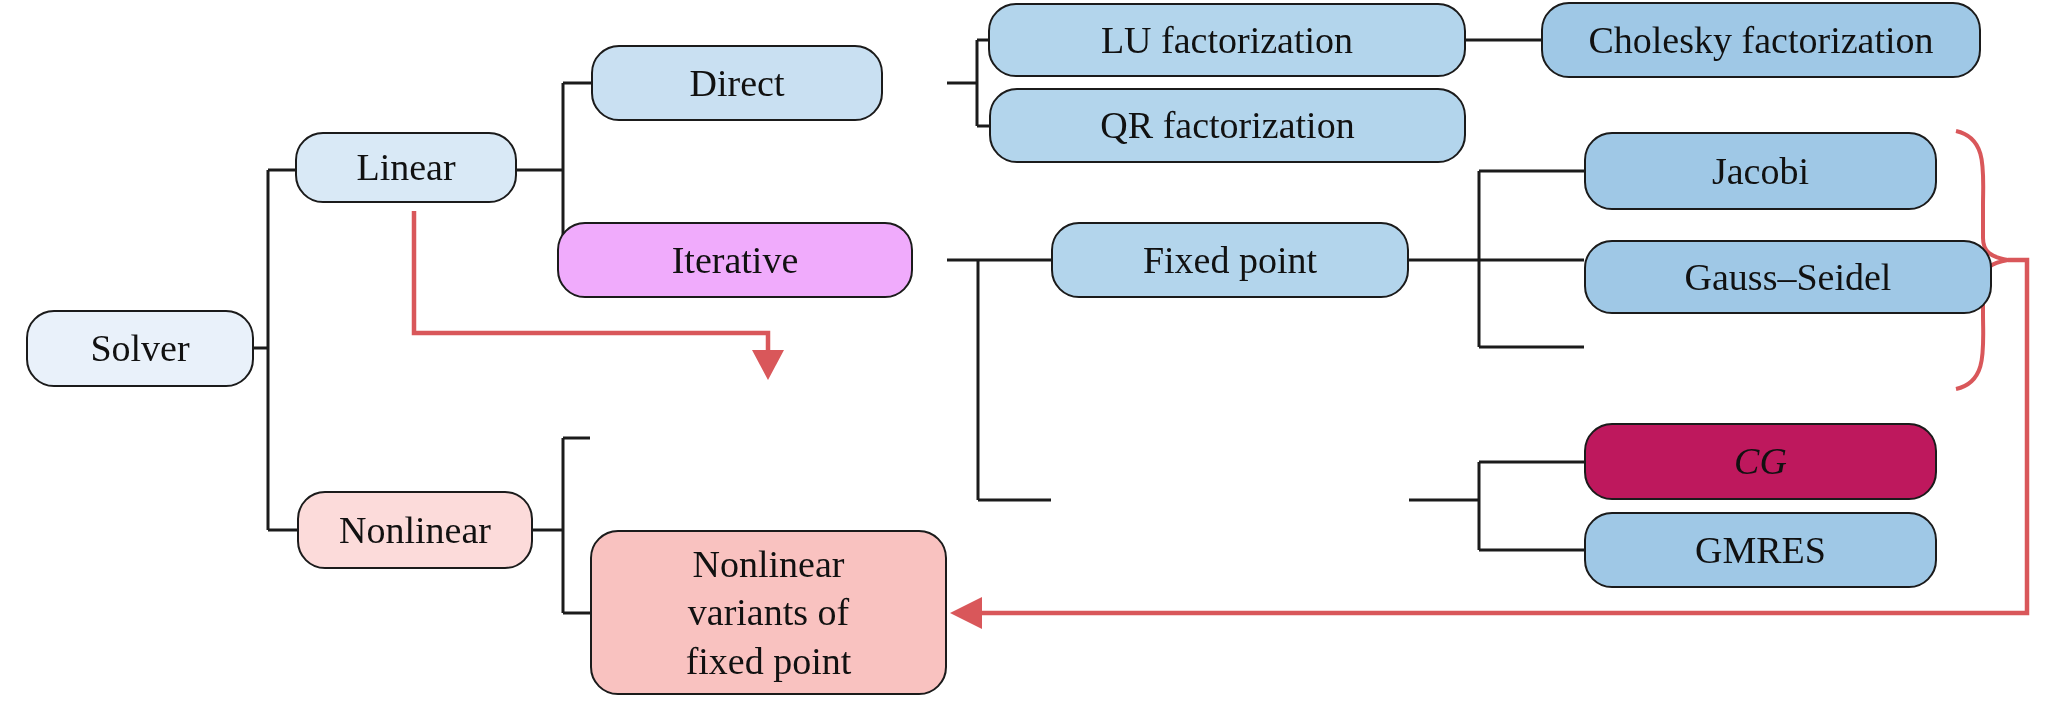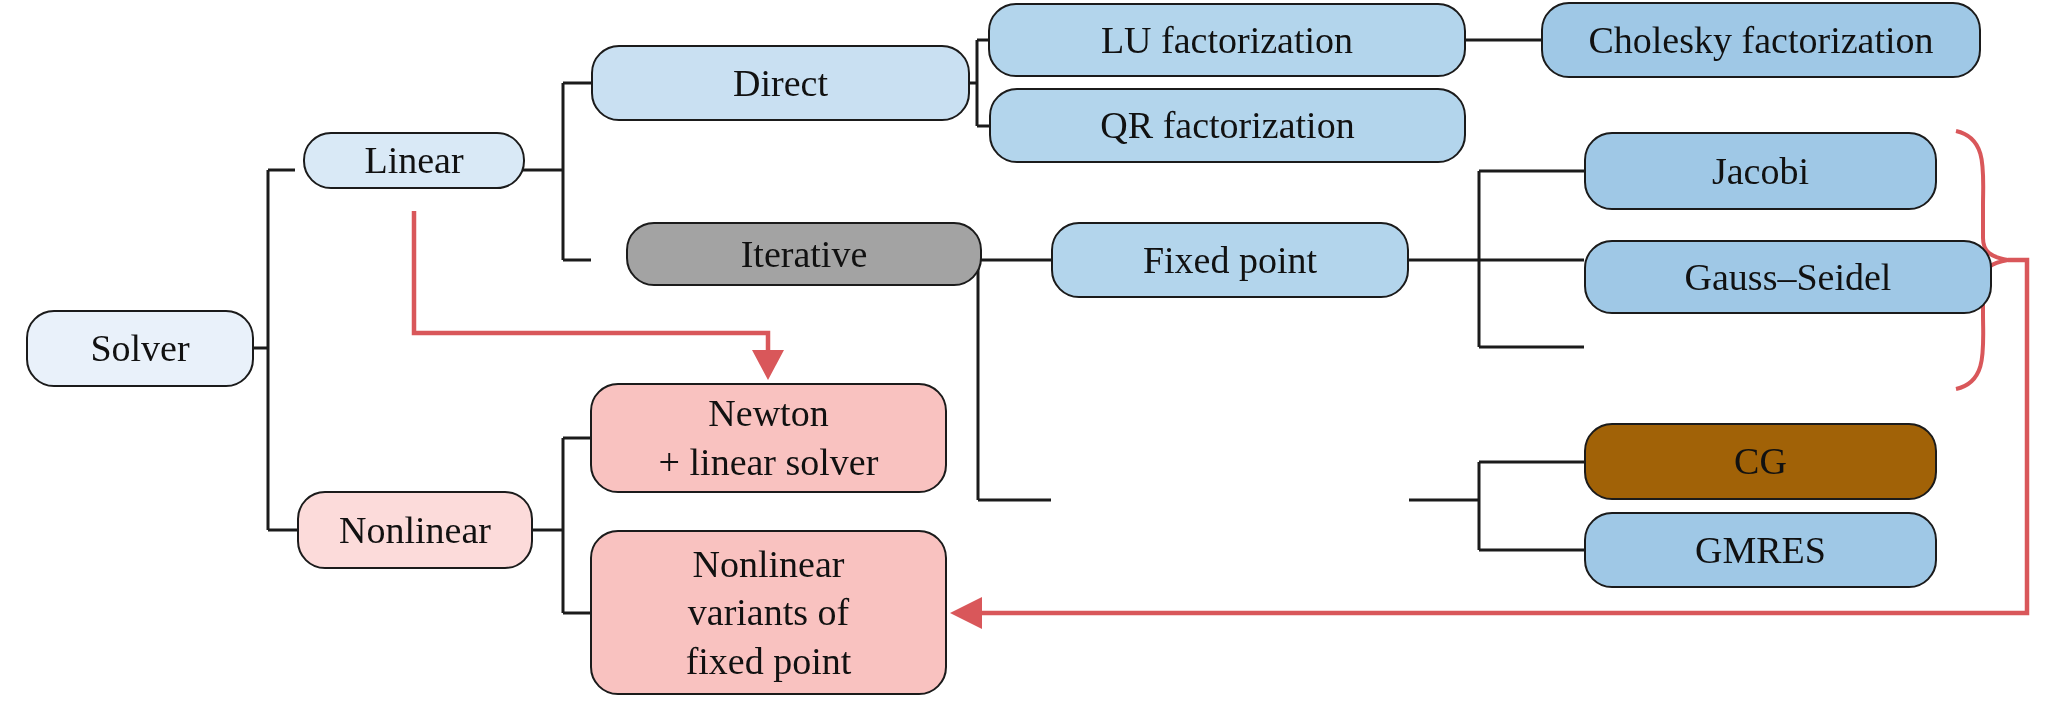--- a/index.html
+++ b/index.html
@@ -77,31 +77,29 @@
                C 1983 252, 1991 257, 2008 260
                C 1991 263, 1983 268, 1983 282
                L 1983 314
                C 1983 348, 1988 382, 1956 389" stroke="#d9575a" stroke-width="4" fill="none"></path>
       <path d="M 2008 260 H 2027 V 613 H 982" stroke="#d9575a" stroke-width="4.5" fill="none"></path>
       <polygon points="950,613 982,597 982,629" fill="#d9575a"></polygon>
     </g>
   </svg>
 
   <div class="node" style="left: 10px; top: 310px; width: 228px; height: 77px; background-color: rgb(233, 241, 250); margin-left: 16px;">Solver</div>
-  <div class="node" style="left: 295px; top: 132px; width: 222px; height: 57px; background-color: rgb(217, 233, 246); margin-left: 8px;">Linear</div>
+  <div class="node" style="left: 295px; top: 132px; width: 222px; height: 71px; background-color: rgb(217, 233, 246);">Linear</div>
   <div class="node" style="left: 297px; top: 491px; width: 236px; height: 78px; background-color: rgb(252, 219, 218);">Nonlinear</div>
-  <div class="node" style="left: 591px; top: 45px; width: 379px; height: 76px; background-color: rgb(201, 224, 242);">Direct</div>
-  <div class="node" style="left: 626px; top: 222px; width: 356px; height: 64px; background-color: #a3a3a3;">Iterative</div>
+  <div class="node" style="left: 591px; top: 45px; width: 292px; height: 76px; background-color: rgb(201, 224, 242);">Direct</div>
+  <div class="node" style="left: 557px; top: 222px; width: 356px; height: 76px; background-color: #f0abfc;">Iterative</div>
   <div class="node" style="left: 988px; top: 3px; width: 478px; height: 74px; background-color: rgb(179, 213, 236);">LU factorization</div>
   <div class="node" style="left: 989px; top: 88px; width: 477px; height: 75px; background-color: rgb(179, 213, 236);">QR factorization</div>
   <div class="node" style="left: 1541px; top: 2px; width: 440px; height: 76px; background-color: rgb(159, 200, 230);">Cholesky factorization</div>
   <div class="node" style="left: 1051px; top: 222px; width: 358px; height: 76px; background-color: rgb(179, 213, 236);">Fixed point</div>
   <div class="node" style="left: 1584px; top: 132px; width: 353px; height: 78px; background-color: rgb(159, 200, 230);">Jacobi</div>
   <div class="node" style="left: 1584px; top: 240px; width: 408px; height: 74px; background-color: rgb(159, 200, 230);">Gauss–Seidel</div>
-  <div class="node" style="left: 1584px; top: 423px; width: 353px; height: 77px; background-color: #a16207;">CG</div>
+  <div class="node" style="left: 1584px; top: 423px; width: 353px; height: 77px; background-color: #be185d; font-style: italic;">CG</div>
   <div class="node" style="left: 1584px; top: 512px; width: 353px; height: 76px; background-color: rgb(159, 200, 230);">GMRES</div>
-  <div class="node" style="left: 590px; top: 383px; width: 357px; height: 110px; background-color: rgb(249, 194, 192);">Newton
-+ linear solver</div>
   <div class="node" style="left: 590px; top: 530px; width: 357px; height: 165px; background-color: rgb(249, 194, 192);">Nonlinear
 variants of
 fixed point</div>
 
 </div>
 
 </body></html>

